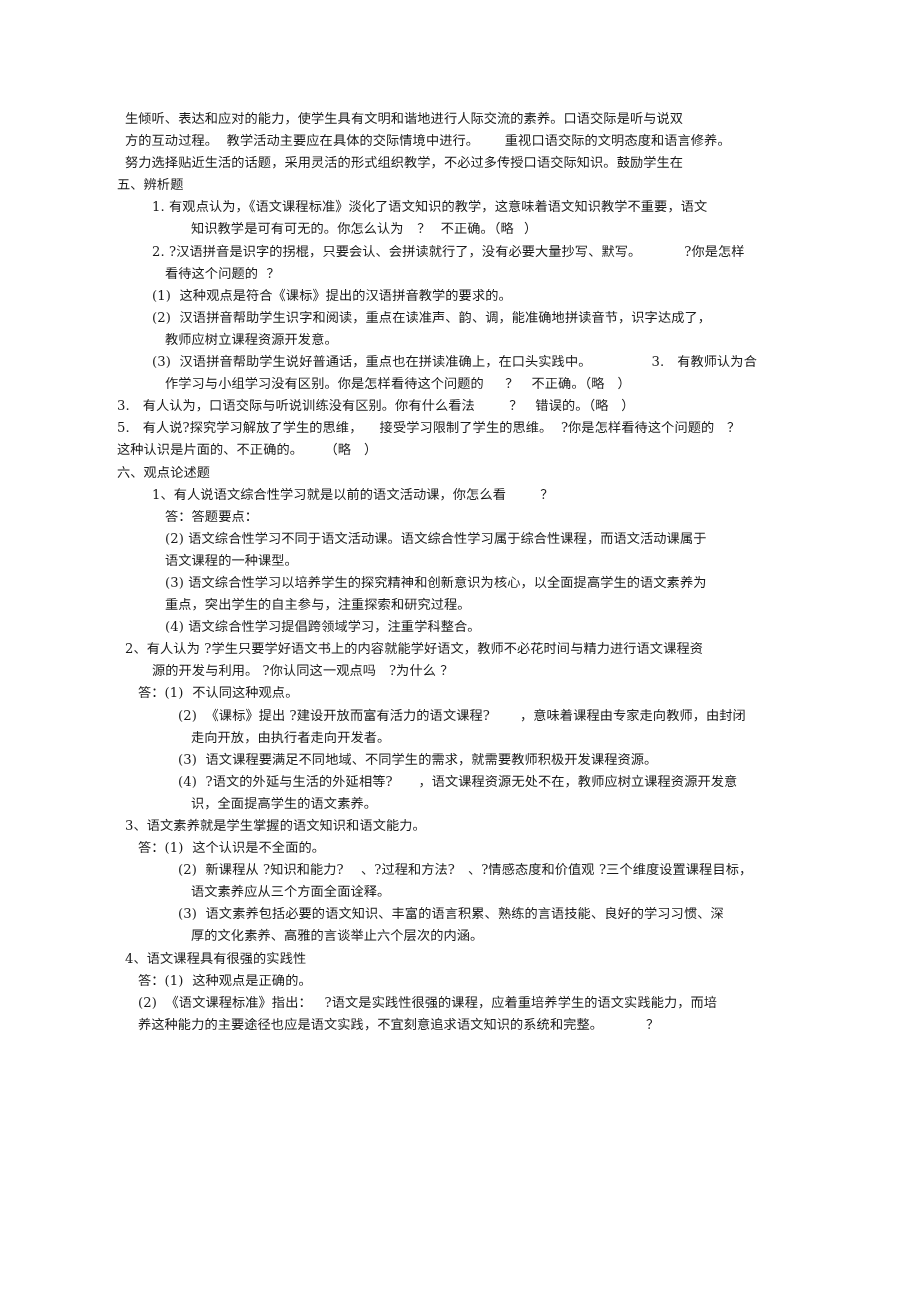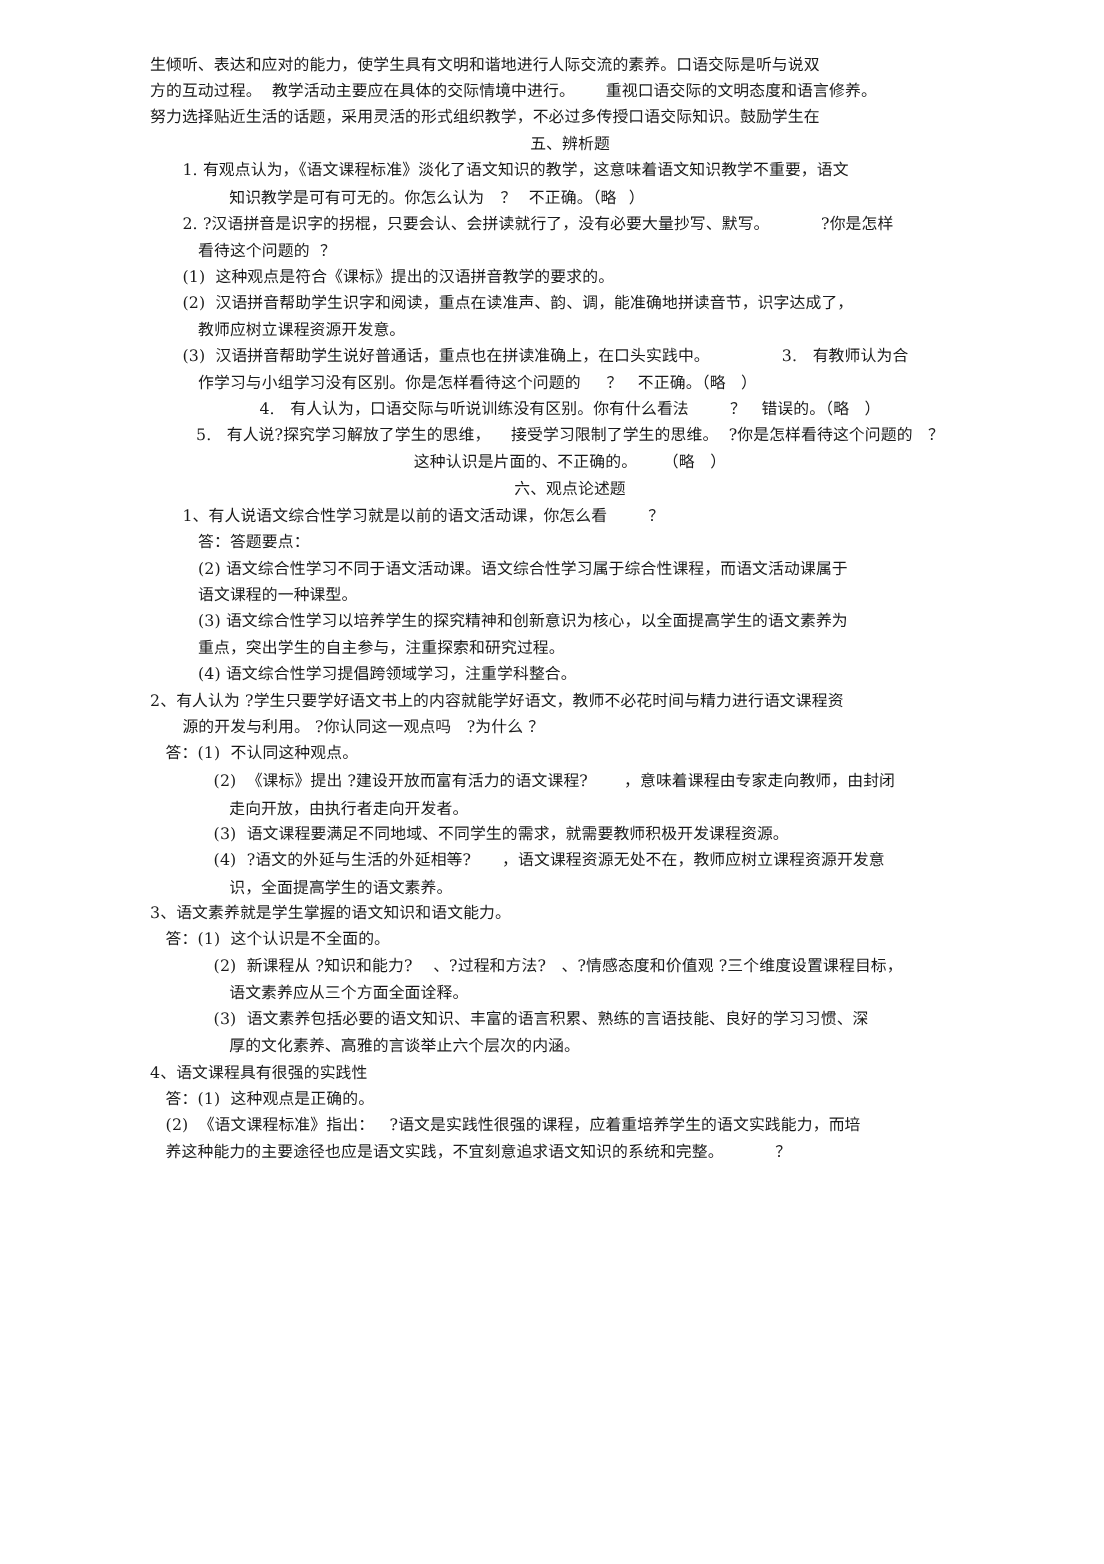--- a/index.html
+++ b/index.html
@@ -14,37 +14,37 @@
     font-family: "DejaVu Serif", "Liberation Serif", serif;
     color: #1a1a1a;
     -webkit-font-smoothing: antialiased;
   }
   #page {
     position: relative;
     width: 920px;
     height: 1303px;
     background: #ffffff;
     box-sizing: border-box;
-    padding: 44px 98px 0 112px;
+    padding: 108px 98px 0 112px;
   }
   .doc-body {
     font-size: 13.2px;
     line-height: 22.1px;
     letter-spacing: 0.1px;
     text-align: left;
   }
   
   .ln {
     display: block;
     white-space: pre-wrap;
     word-break: break-all;
     min-height: 22.1px;
   }
   
-  .i0  { margin-left: 16px; text-align: center; }
+  .i0  { margin-left: 5px; }
   .i1  { margin-left: 13px; }
   .i2  { margin-left: 26px; }
   .i3  { margin-left: 40px; }
   .i4  { margin-left: 53px; }
   .i5  { margin-left: 66px; }
   .i6  { margin-left: 79px; font-family: Liberation Serif, serif; }
 
   
   .ln { font-variant-east-asian: normal; }
 </style>
@@ -59,21 +59,21 @@
       <span class="ln i0">五、辨析题</span>
       <span class="ln i3">1. 有观点认为，《语文课程标准》淡化了语文知识的教学，这意味着语文知识教学不重要，语文</span>
       <span class="ln i6">知识教学是可有可无的。你怎么认为    ？   不正确。（略   ）</span>
       <span class="ln i3">2. ?汉语拼音是识字的拐棍，只要会认、会拼读就行了，没有必要大量抄写、默写。          ?你是怎样</span>
       <span class="ln i4">看待这个问题的  ？</span>
       <span class="ln i3">(1)  这种观点是符合《课标》提出的汉语拼音教学的要求的。</span>
       <span class="ln i3">(2)  汉语拼音帮助学生识字和阅读，重点在读准声、韵、调，能准确地拼读音节，识字达成了，</span>
       <span class="ln i4">教师应树立课程资源开发意。</span>
       <span class="ln i3">(3)  汉语拼音帮助学生说好普通话，重点也在拼读准确上，在口头实践中。              3.   有教师认为合</span>
       <span class="ln i4">作学习与小组学习没有区别。你是怎样看待这个问题的     ？   不正确。（略   ）</span>
-      <span class="ln i0">4.   有人认为，口语交际与听说训练没有区别。你有什么看法        ？   错误的。（略   ）</span>
+      <span class="ln i0">3.   有人认为，口语交际与听说训练没有区别。你有什么看法        ？   错误的。（略   ）</span>
       <span class="ln i0">5.   有人说?探究学习解放了学生的思维，    接受学习限制了学生的思维。  ?你是怎样看待这个问题的   ？</span>
       <span class="ln i0">这种认识是片面的、不正确的。     （略   ）</span>
       <span class="ln i0">六、观点论述题</span>
       <span class="ln i3">1、有人说语文综合性学习就是以前的语文活动课，你怎么看        ？</span>
       <span class="ln i4">答：答题要点：</span>
       <span class="ln i4">(2) 语文综合性学习不同于语文活动课。语文综合性学习属于综合性课程，而语文活动课属于</span>
       <span class="ln i4">语文课程的一种课型。</span>
       <span class="ln i4">(3) 语文综合性学习以培养学生的探究精神和创新意识为核心，以全面提高学生的语文素养为</span>
       <span class="ln i4">重点，突出学生的自主参与，注重探索和研究过程。</span>
       <span class="ln i4">(4) 语文综合性学习提倡跨领域学习，注重学科整合。</span>

